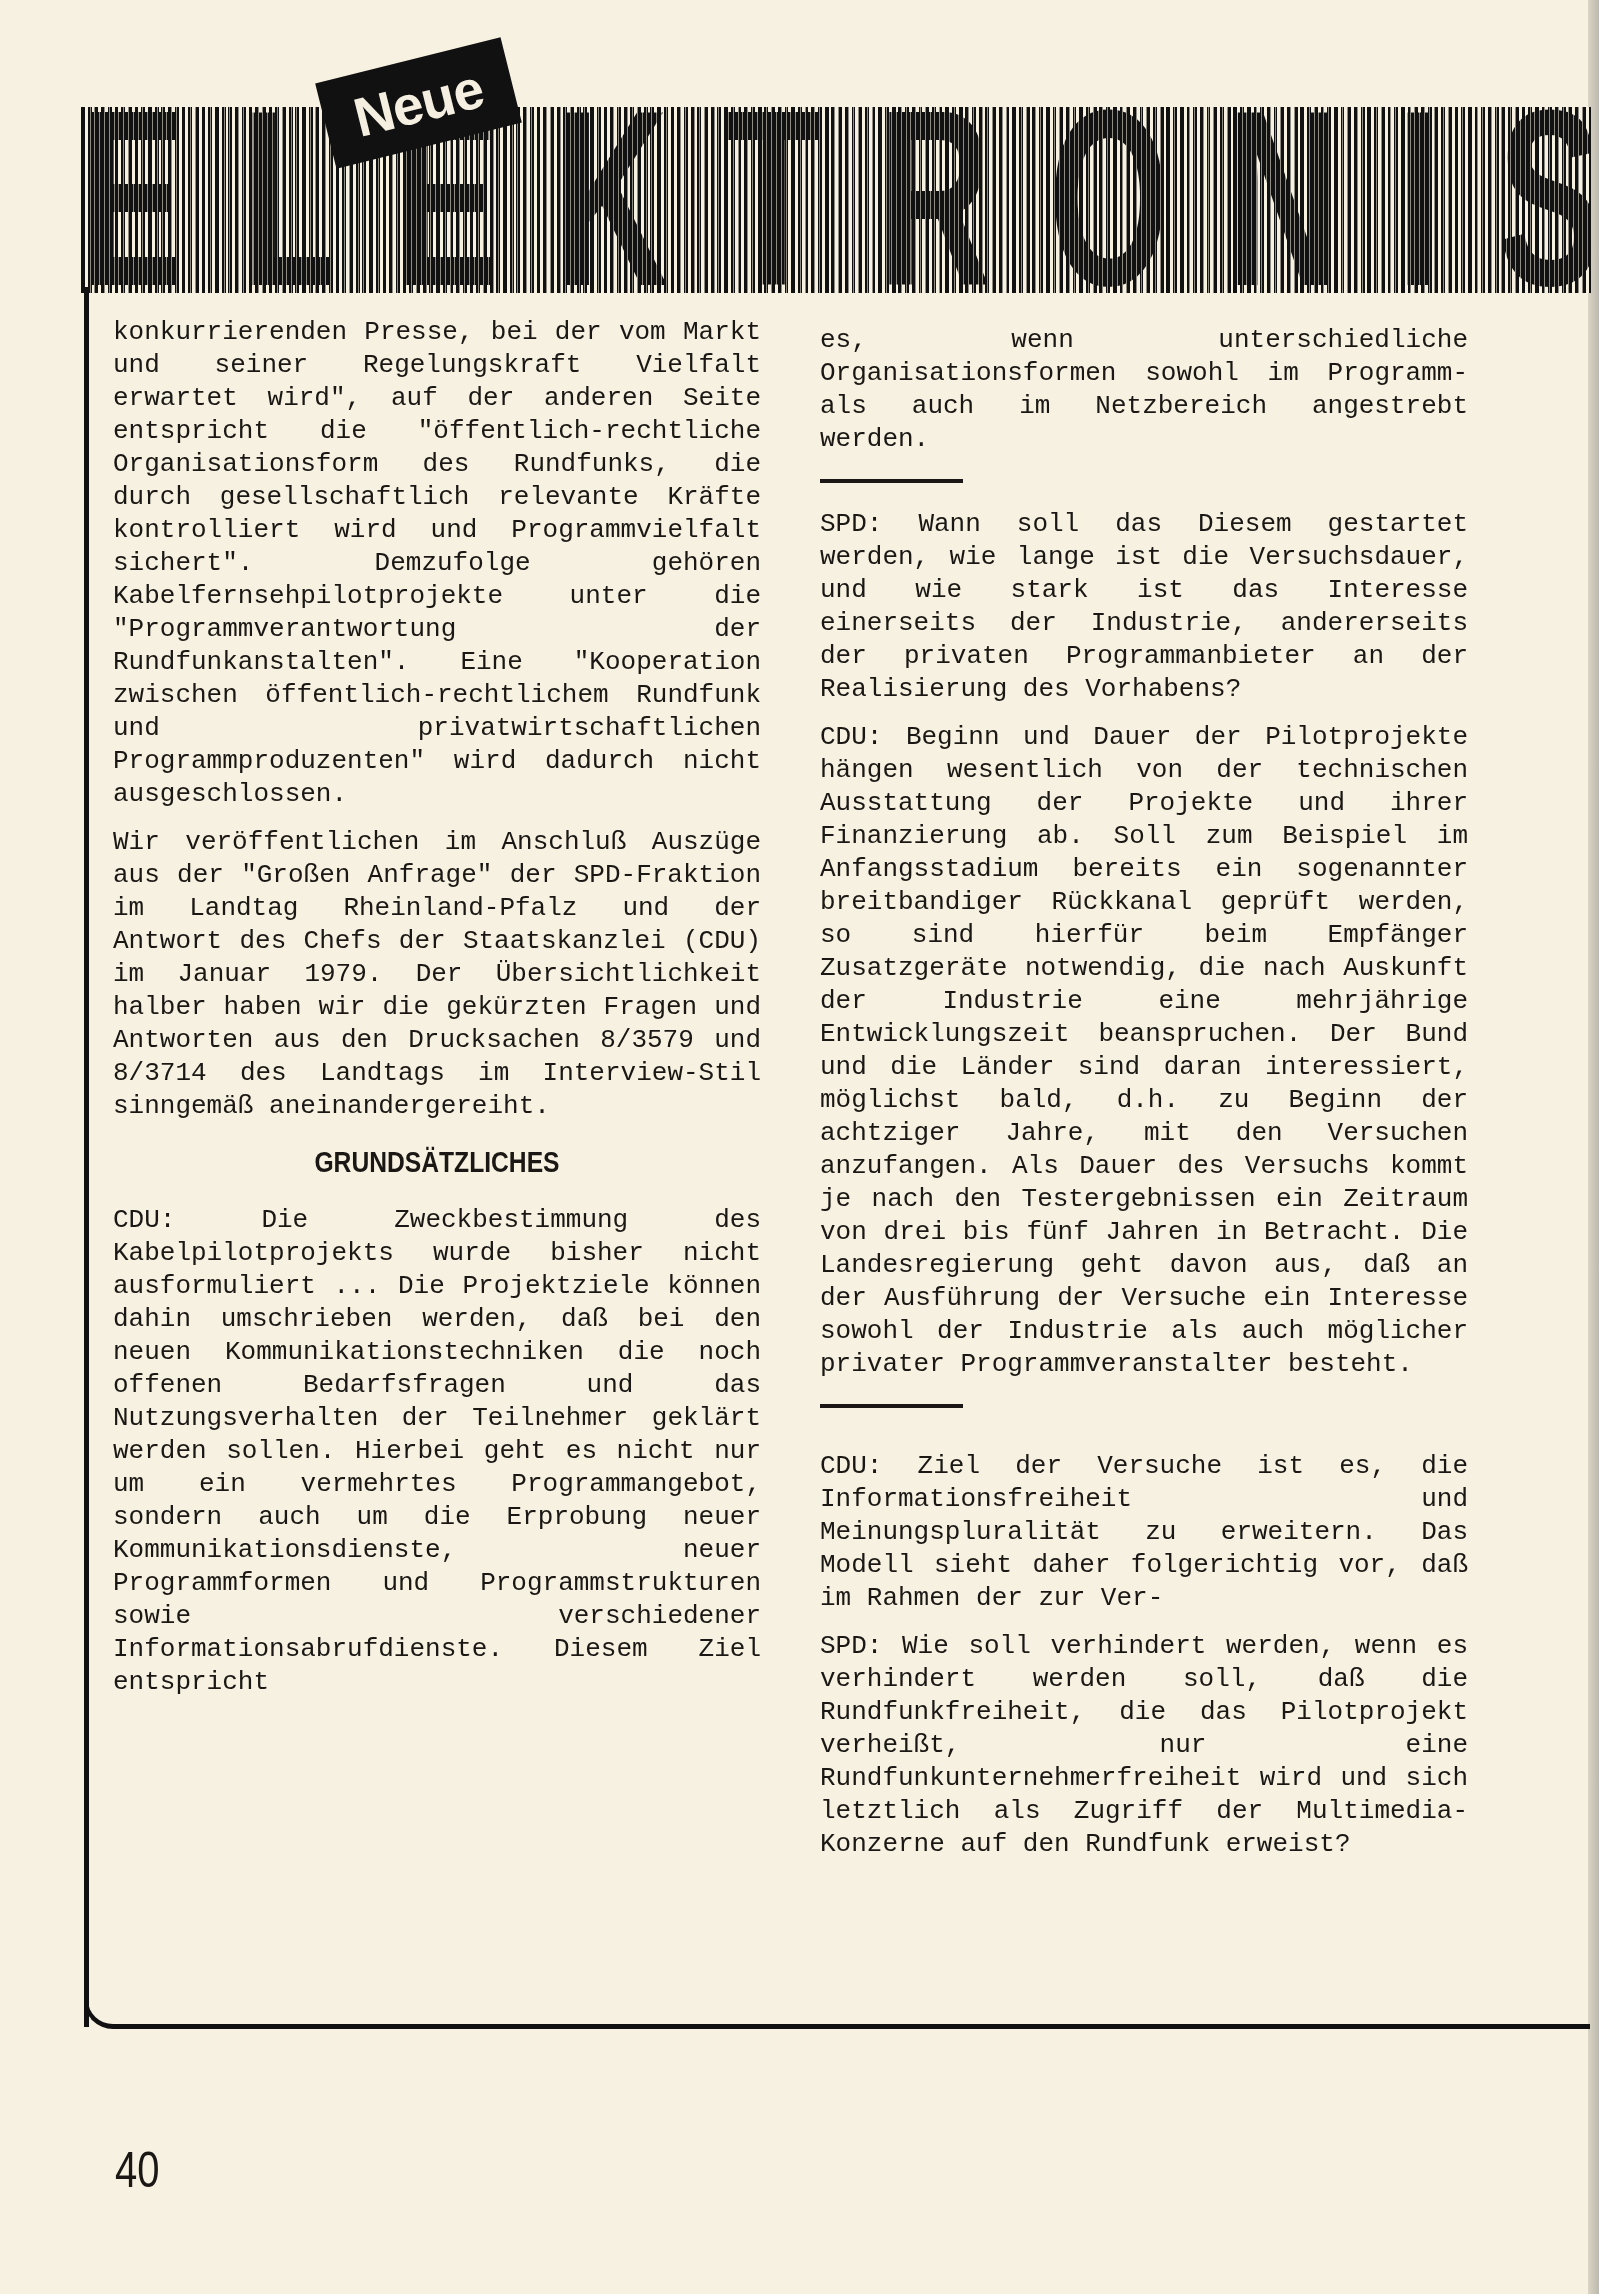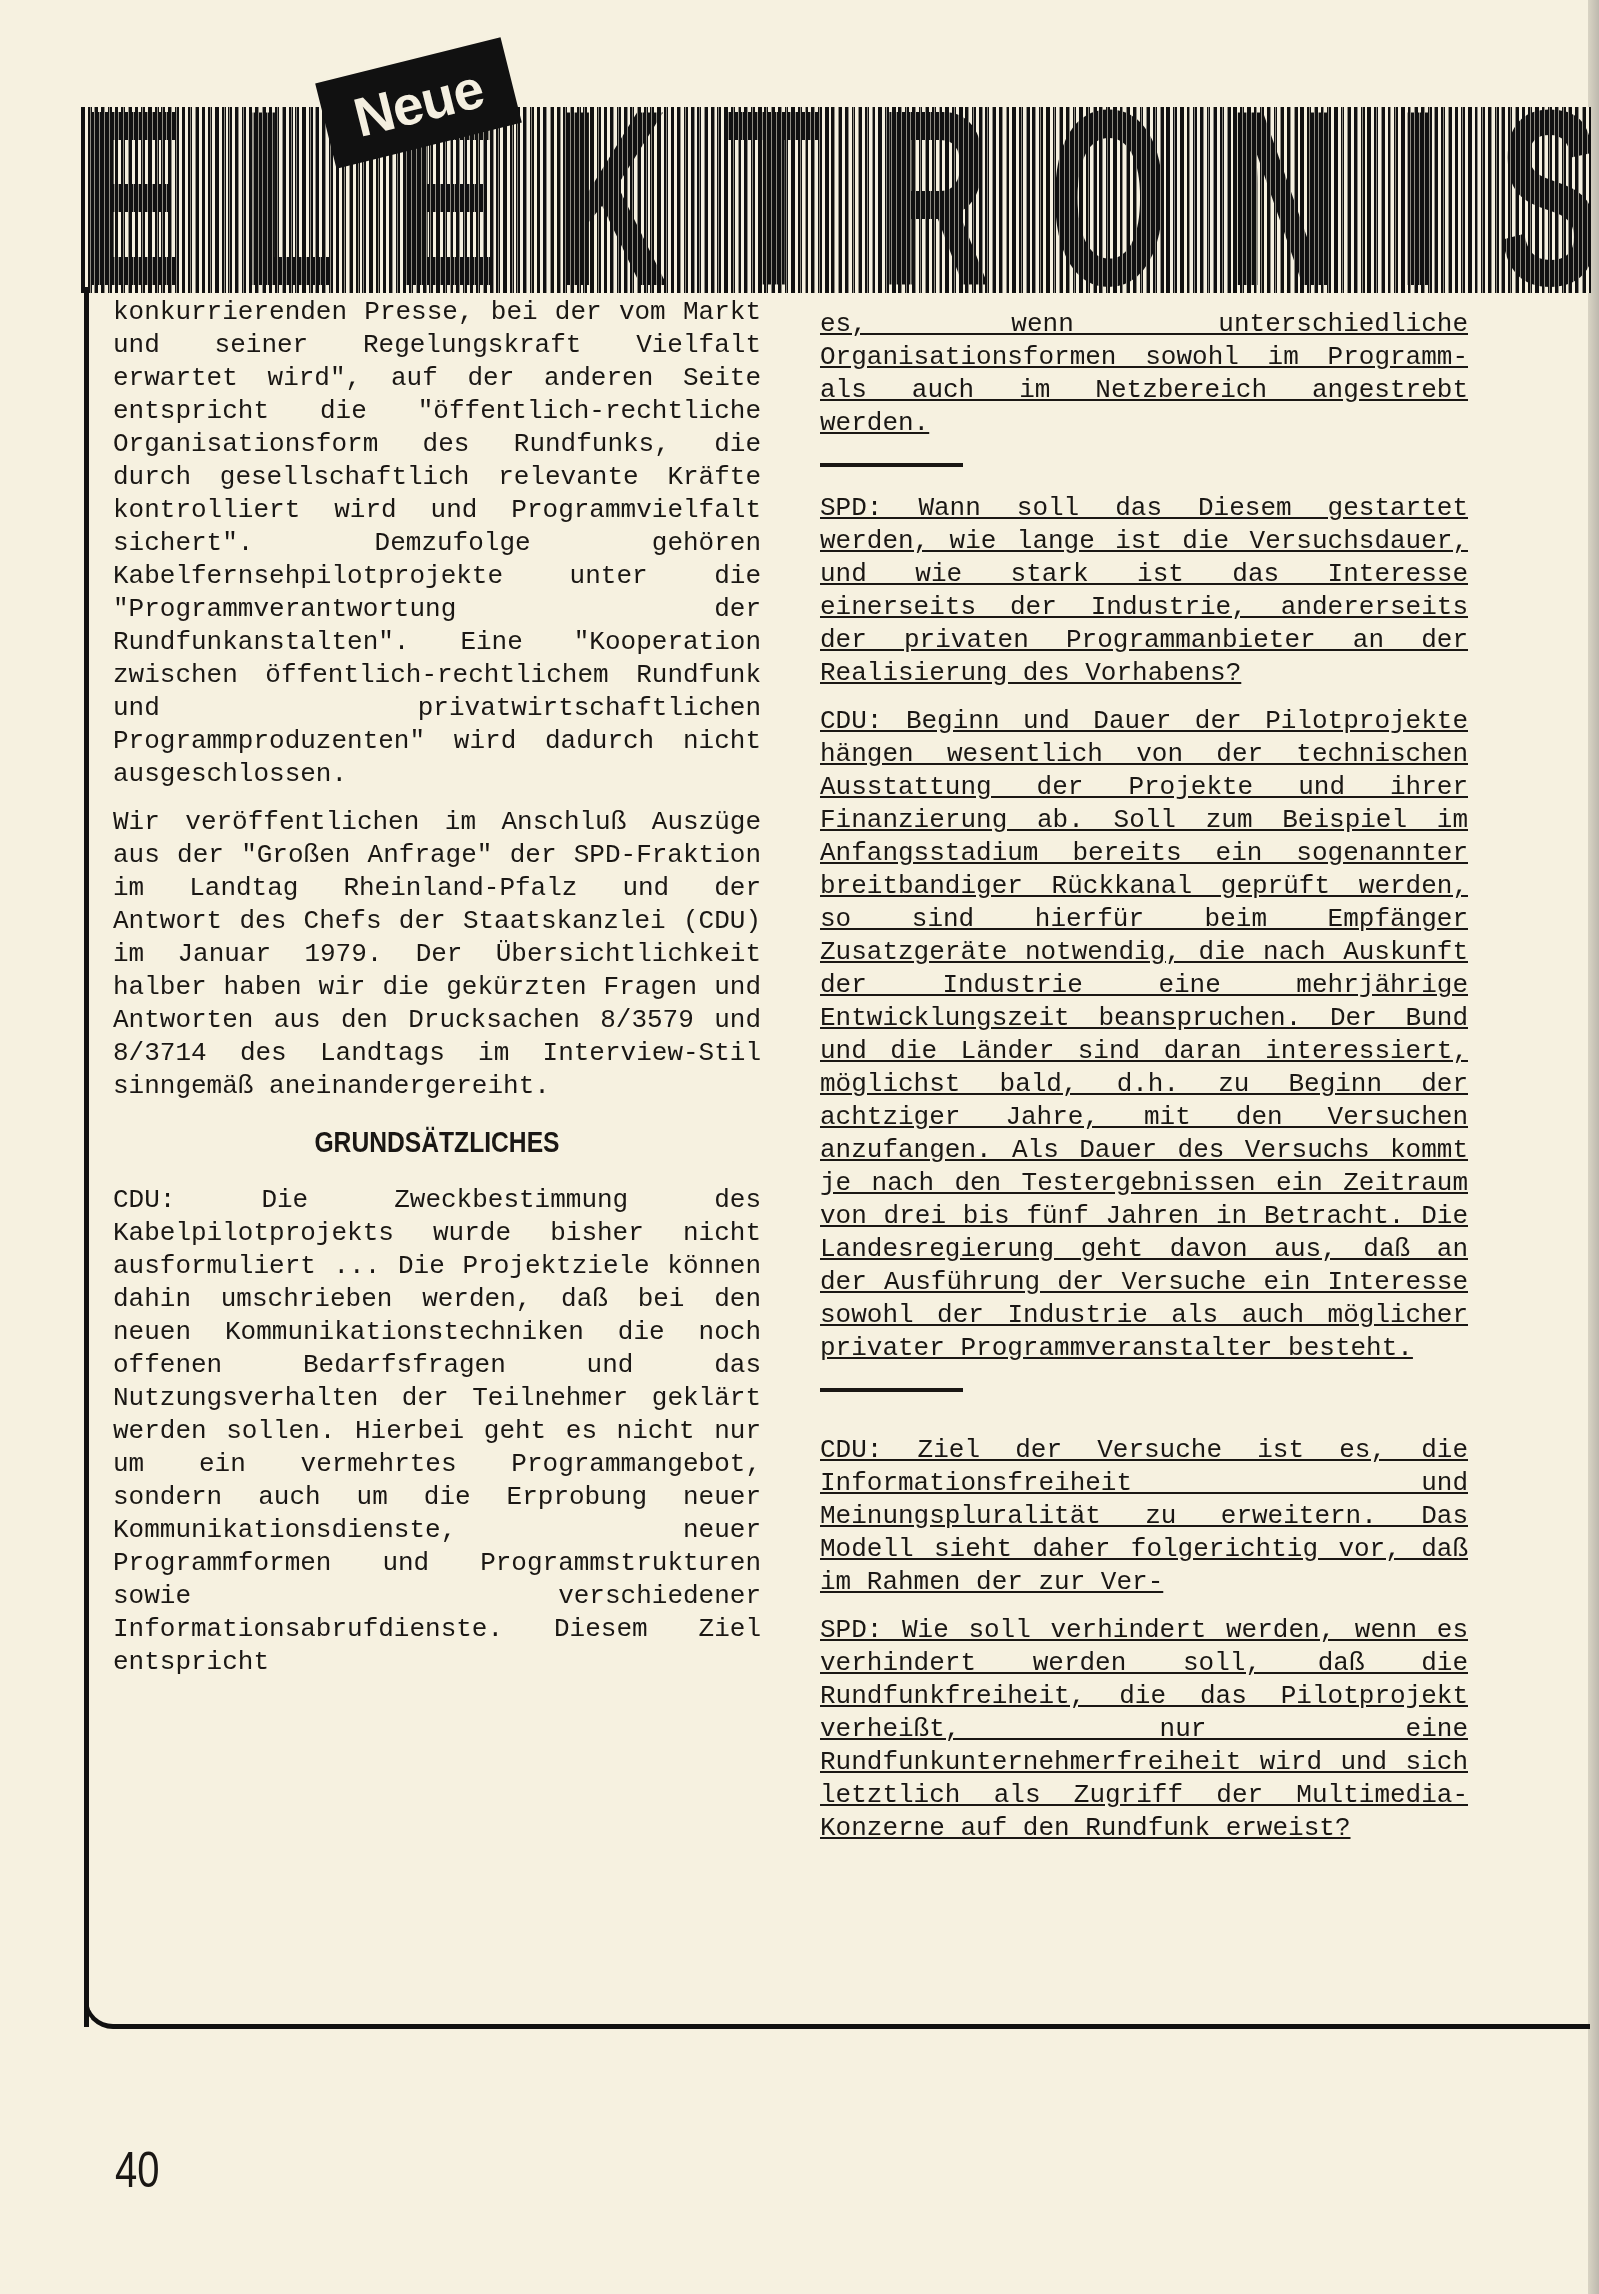--- a/index.html
+++ b/index.html
@@ -52,22 +52,22 @@
   .frame-bottom {
     position:absolute; left:84px; top:1998px; width:1506px; height:31px;
     border-left:4.8px solid #111; border-bottom:5.7px solid #111;
     border-bottom-left-radius:29px; box-sizing:border-box;
   }
   
   .col {
     position:absolute; font-size:26px; line-height:33px;
     text-align:justify;
   }
-  .col-left { left:113px; top:296px; width:648px; }
-  .col-right { left:820px; top:308px; width:648px;text-decoration:underline; }
+  .col-left { left:113px; top:316px; width:648px; }
+  .col-right { left:820px; top:324px; width:648px; }
   .col p { margin:0 0 15.3px 0; }
   .section-heading {
     font-family:"Liberation Sans", "DejaVu Sans", sans-serif;
     font-weight:bold; font-size:29px; letter-spacing:0px;
     text-align:center; margin:23px 0 25px 0; transform:scaleX(0.85);
   }
   .rule {
     width:143px; height:3.8px; background:#1a1714; margin:23px 0 25px 0;
   }
   .rule.gap-bottom { margin-bottom:42px; }

